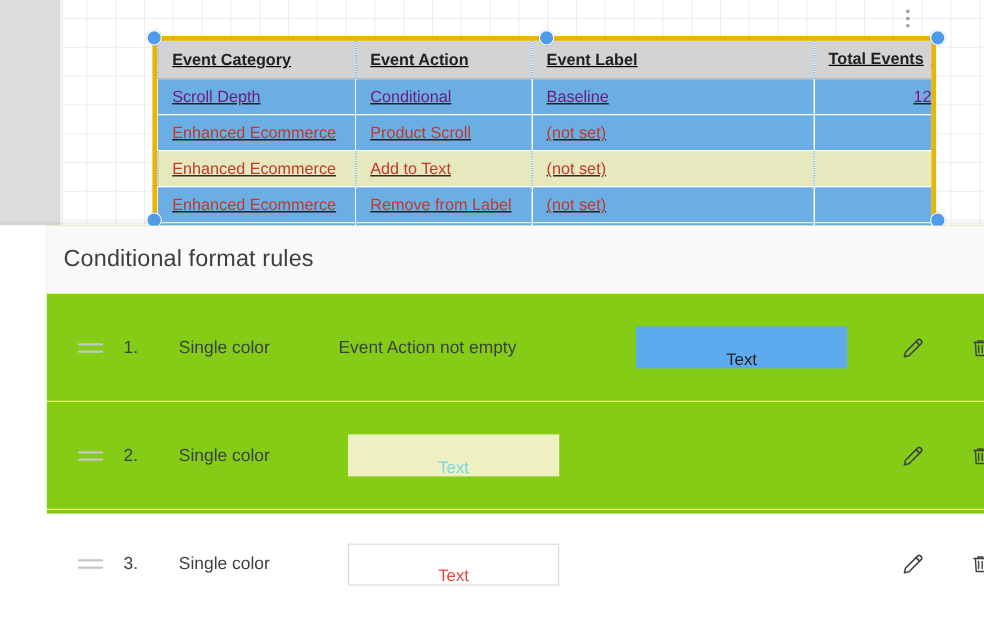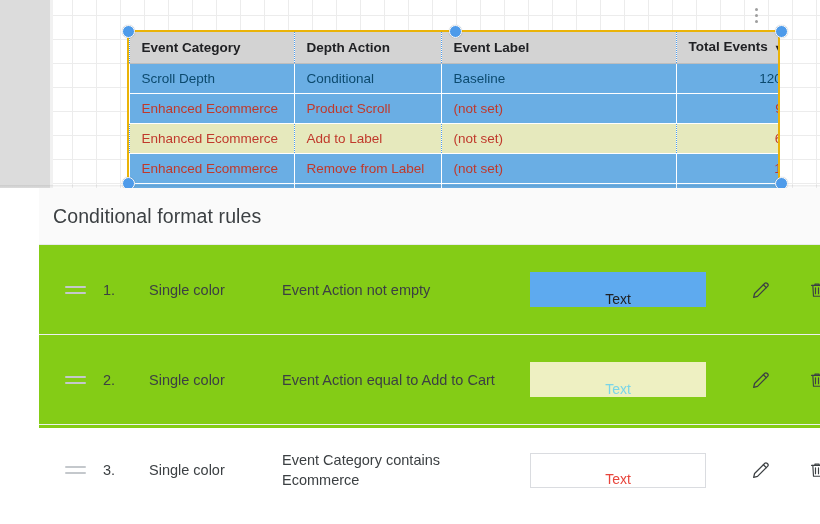--- a/index.html
+++ b/index.html
@@ -42,24 +42,25 @@
   .dots-menu{
     position:absolute;left:748px;top:4px;width:16px;height:22px;
     display:flex;flex-direction:column;align-items:center;justify-content:center;gap:3px;
     cursor:pointer;
   }
   .dots-menu i{display:block;width:3px;height:3px;border-radius:50%;background:#9e9e9e;}
 
   
   .table-widget{
     position:absolute;left:127px;top:30px;width:653px;height:199px;
-    border:2px solid #eab308;
+    border:4px solid #eab308;
     box-sizing:border-box;
     overflow:hidden;
     background:#ffffff;
+    text-decoration:underline;
   }
   .handle{
     position:absolute;width:11px;height:11px;border-radius:50%;
     background:#4e9bea;border:1px solid #ffffff;
     box-shadow:0 0 1px rgba(0,0,0,.35);
     z-index:20;cursor:pointer;
   }
   .h-tl{left:122px;top:25px;}
   .h-tc{left:449px;top:25px;}
   .h-tr{left:775px;top:25px;}
@@ -79,21 +80,21 @@
     text-align:left;
     border-right:1px dotted #4e9bea;
   }
   table.rpt thead th.last{border-right:none;}
   table.rpt thead th.idx{border-right:1px dotted #4e9bea;}
   table.rpt td{
     border-right:1px dotted transparent;
     border-bottom:1px solid rgba(255,255,255,.55);
   }
   tr.row-blue td{background:#6aaee4;color:#c0392b;}
-  tr.row-blue td.plain{color:#0c4a6e;}
+  tr.row-blue td.plain{color:#701a75;}
   tr.row-yellow td{background:#e6e9bd;color:#c0392b;border-right:1px dotted #4e9bea;}
   tr.row-yellow td.last{border-right:none;}
   td.idx{text-align:left;width:52px;}
   td.num, th.num{text-align:right;margin-left:11px;}
   .col-cat{width:140px;}
   .col-act{width:122px;}
   .col-lbl{width:210px;}
   .col-tot{width:120px;}
   .sort-caret{font-size:9px;margin-left:6px;color:#202124;}
 
@@ -170,21 +171,21 @@
       <i></i>
       <i></i>
     </div>
 
     <div class="table-widget">
       <table class="rpt">
         <thead>
           <tr>
             <th class="idx col-idx"></th>
             <th class="col-cat">Event Category</th>
-            <th class="col-act">Depth Action</th>
+            <th class="col-act">Event Action</th>
             <th class="col-lbl">Event Label</th>
             <th class="col-tot num last"><span>Total Events</span><span class="sort-caret">▼</span></th>
           </tr>
         </thead>
         <tbody>
           <tr class="row-blue">
             <td class="idx plain">1.</td>
             <td class="plain">Scroll Depth</td>
             <td class="plain">Conditional</td>
             <td class="plain">Baseline</td>
@@ -193,21 +194,21 @@
           <tr class="row-blue">
             <td class="idx">2.</td>
             <td>Enhanced Ecommerce</td>
             <td>Product Scroll</td>
             <td>(not set)</td>
             <td class="num">9,113</td>
           </tr>
           <tr class="row-yellow">
             <td class="idx">3.</td>
             <td>Enhanced Ecommerce</td>
-            <td>Add to Label</td>
+            <td>Add to Text</td>
             <td>(not set)</td>
             <td class="num last">6,385</td>
           </tr>
           <tr class="row-blue">
             <td class="idx">4.</td>
             <td>Enhanced Ecommerce</td>
             <td>Remove from Label</td>
             <td>(not set)</td>
             <td class="num">1,866</td>
           </tr>
@@ -267,21 +268,20 @@
         </div>
       </div>
 
       <div class="rule-row">
         <div class="drag-handle">
           <i></i>
           <i></i>
         </div>
         <div class="rule-index">2.</div>
         <div class="rule-type">Single color</div>
-        <div class="rule-condition">Event Action equal to Add to Cart</div>
         <div class="swatch" style="background:#eef0c2;color:#79d5e8;">
           <span>Text</span>
         </div>
         <div class="rule-actions">
           <div class="icon-btn">
             <svg width="22" height="22" viewBox="0 0 24 24" fill="none" stroke="#3c4043" stroke-width="1.4" stroke-linecap="round" stroke-linejoin="round">
               <path d="M4 20l1-4.2L16.2 4.6a1.6 1.6 0 0 1 2.3 0l0.9 0.9a1.6 1.6 0 0 1 0 2.3L8.2 19 4 20z"></path>
               <path d="M14.6 6.2l3.2 3.2"></path>
             </svg>
           </div>
@@ -296,21 +296,20 @@
         </div>
       </div>
 
       <div class="rule-row">
         <div class="drag-handle">
           <i></i>
           <i></i>
         </div>
         <div class="rule-index">3.</div>
         <div class="rule-type">Single color</div>
-        <div class="rule-condition">Event Category contains Ecommerce</div>
         <div class="swatch bordered" style="background:#ffffff;color:#e8453c;">
           <span>Text</span>
         </div>
         <div class="rule-actions">
           <div class="icon-btn">
             <svg width="22" height="22" viewBox="0 0 24 24" fill="none" stroke="#3c4043" stroke-width="1.4" stroke-linecap="round" stroke-linejoin="round">
               <path d="M4 20l1-4.2L16.2 4.6a1.6 1.6 0 0 1 2.3 0l0.9 0.9a1.6 1.6 0 0 1 0 2.3L8.2 19 4 20z"></path>
               <path d="M14.6 6.2l3.2 3.2"></path>
             </svg>
           </div>

